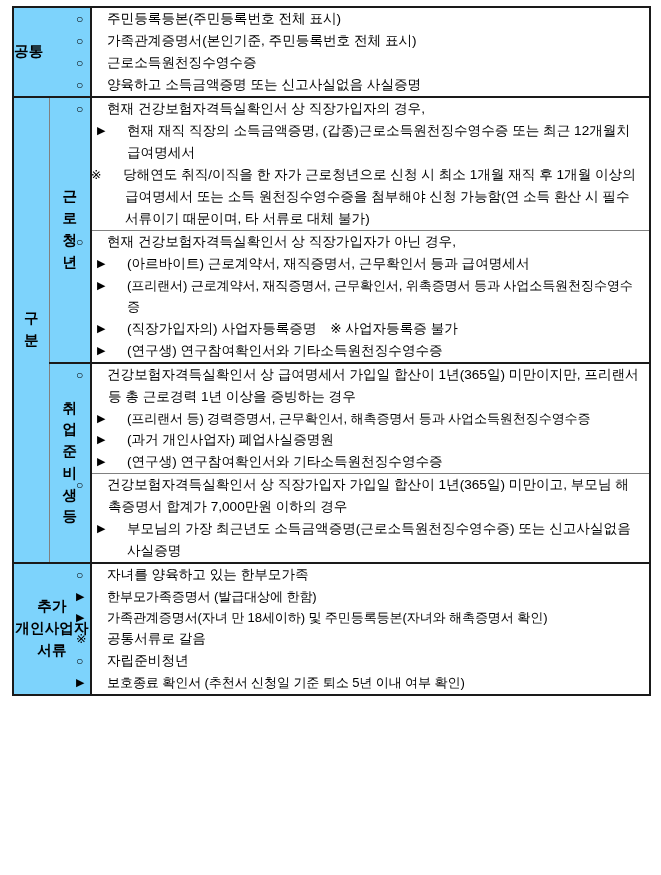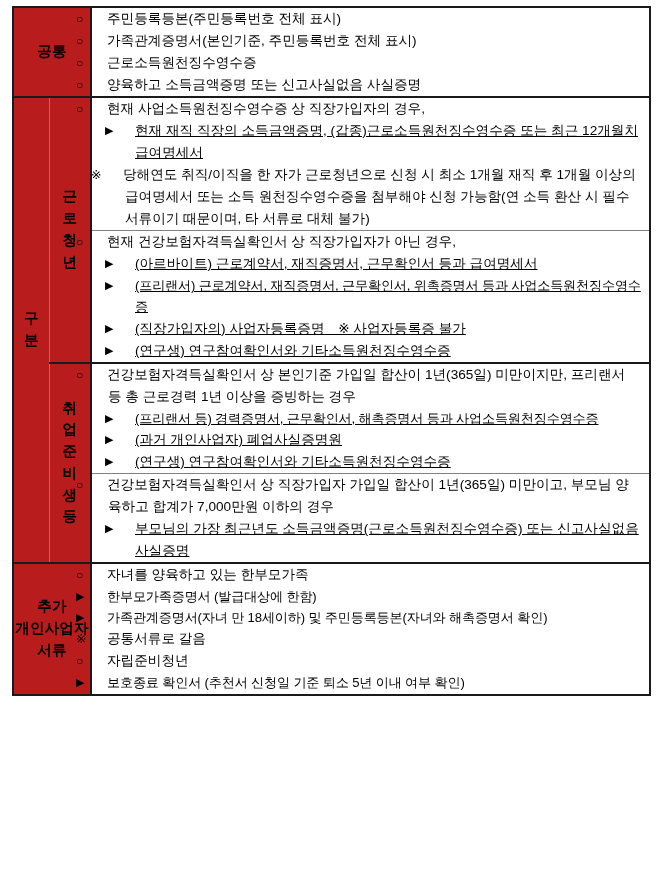--- a/index.html
+++ b/index.html
@@ -42,22 +42,21 @@
   col.c-body  { width: 559px; }
 
   
   .grp-top    { border-top: 2px solid #1a1a1a !important; }
   .grp-bottom { border-bottom: 2px solid #1a1a1a !important; }
 
   
   .sub-top { border-top: 1px solid #9a9a9a !important; }
 
   .label-cell {
-    background: #b91c1c;
-    text-align: center;
+    background: #7dd3fc;
     font-weight: bold;
     font-size: 14.5px;
     line-height: 1.35;
     letter-spacing: 0.2px;
     border-right: 2px solid #1a1a1a !important;
     padding: 4px 2px;
   }
   .label-cell.inner-label {
     border-left: 1px solid #808080 !important;
   }
@@ -97,22 +96,21 @@
     text-indent: -16px;
     white-space: normal;
   }
   ul.lines > li.lv1 {
     padding-left: 16px;
     text-indent: -16px;
   }
   ul.lines > li.lv2 {
     padding-left: 31px;
     text-indent: -15px;
-    margin-left: 12px;
-    text-decoration: underline;
+    margin-left: 4px;
   }
   ul.lines > li.lv2note {
     padding-left: 33px;
     text-indent: -17px;
   }
 
   .mk {
     display: inline-block;
     width: 15px;
   }
@@ -158,21 +156,21 @@
         <td class="label-cell inner-label grp-top" rowspan="2">
           <span class="vlabel">
             <span>근</span>
             <span>로</span>
             <span>청</span>
             <span>년</span>
           </span>
         </td>
         <td class="body-cell grp-top">
           <ul class="lines">
-            <li class="lv1"><span class="mk mk-circle">○</span><span>현재 사업소득원천징수영수증 상 직장가입자의 경우,</span></li>
+            <li class="lv1"><span class="mk mk-circle">○</span><span>현재 건강보험자격득실확인서 상 직장가입자의 경우,</span></li>
             <li class="lv2"><span class="mk mk-tri">▶</span><span>현재 재직 직장의 소득금액증명, (갑종)근로소득원천징수영수증 또는 최근 12개월치 급여명세서</span></li>
             <li class="lv2note"><span class="mk mk-note">※</span><span>당해연도 취직/이직을 한 자가 근로청년으로 신청 시 최소 1개월 재직 후 1개월 이상의 급여명세서 또는 소득 원천징수영수증을 첨부해야 신청 가능함(연 소득 환산 시 필수 서류이기 때문이며, 타 서류로 대체 불가)</span></li>
           </ul>
         </td>
       </tr>
 
       <tr>
         <td class="body-cell sub-top">
           <ul class="lines">
             <li class="lv1"><span class="mk mk-circle">○</span><span>현재 건강보험자격득실확인서 상 직장가입자가 아닌 경우,</span></li>
@@ -190,32 +188,32 @@
             <span>취</span>
             <span>업</span>
             <span>준</span>
             <span>비</span>
             <span>생</span>
             <span>등</span>
           </span>
         </td>
         <td class="body-cell grp-top">
           <ul class="lines">
-            <li class="lv1"><span class="mk mk-circle">○</span><span>건강보험자격득실확인서 상 본인기준 가입일 합산이 1년(365일) 미만이지만, 프리랜서 등 총 근로경력 1년 이상을 증빙하는 경우</span></li>
+            <li class="lv1"><span class="mk mk-circle">○</span><span>건강보험자격득실확인서 상 급여명세서 가입일 합산이 1년(365일) 미만이지만, 프리랜서 등 총 근로경력 1년 이상을 증빙하는 경우</span></li>
             <li class="lv2 tight"><span class="mk mk-tri">▶</span><span>(프리랜서 등) 경력증명서, 근무확인서, 해촉증명서 등과 사업소득원천징수영수증</span></li>
             <li class="lv2"><span class="mk mk-tri">▶</span><span>(과거 개인사업자) 폐업사실증명원</span></li>
             <li class="lv2"><span class="mk mk-tri">▶</span><span>(연구생) 연구참여확인서와 기타소득원천징수영수증</span></li>
           </ul>
         </td>
       </tr>
 
       <tr>
         <td class="body-cell sub-top grp-bottom">
           <ul class="lines">
-            <li class="lv1"><span class="mk mk-circle">○</span><span>건강보험자격득실확인서 상 직장가입자 가입일 합산이 1년(365일) 미만이고, 부모님 양육하고 합계가 7,000만원 이하의 경우</span></li>
+            <li class="lv1"><span class="mk mk-circle">○</span><span>건강보험자격득실확인서 상 직장가입자 가입일 합산이 1년(365일) 미만이고, 부모님 해촉증명서 합계가 7,000만원 이하의 경우</span></li>
             <li class="lv2"><span class="mk mk-tri">▶</span><span>부모님의 가장 최근년도 소득금액증명(근로소득원천징수영수증) 또는 신고사실없음 사실증명</span></li>
           </ul>
         </td>
       </tr>
 
       <tr>
         <td class="label-cell grp-top" colspan="2">
           <span class="vlabel">
             <span>추가</span>
             <span>개인사업자</span>

